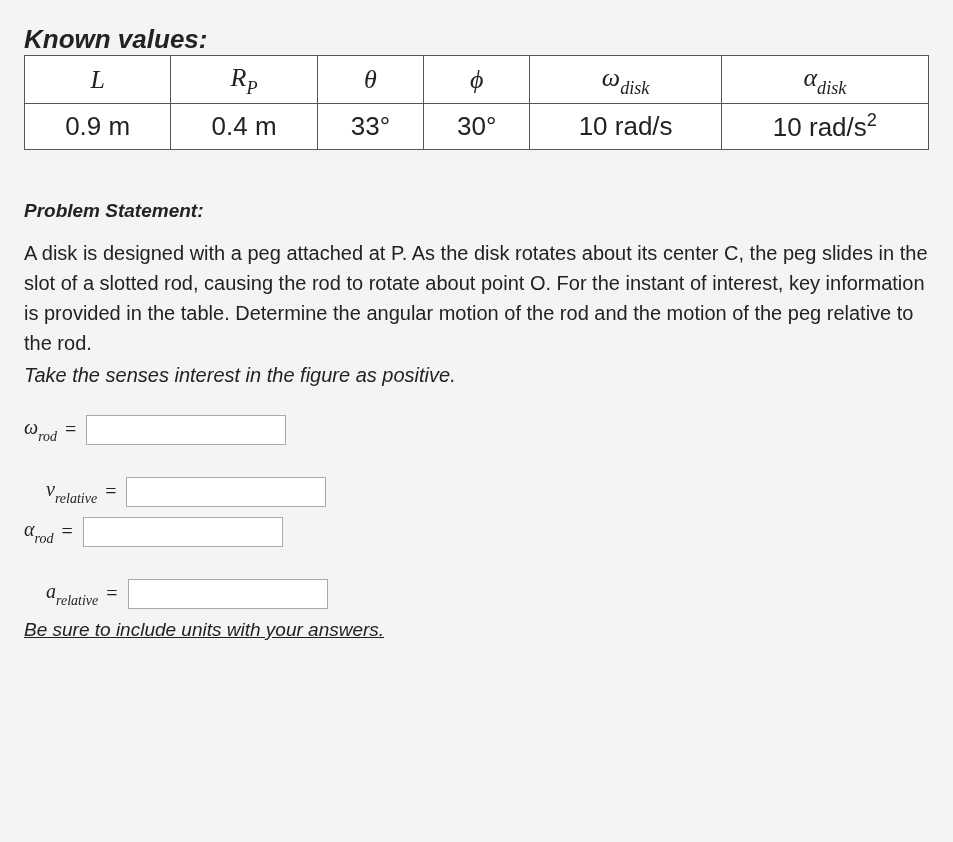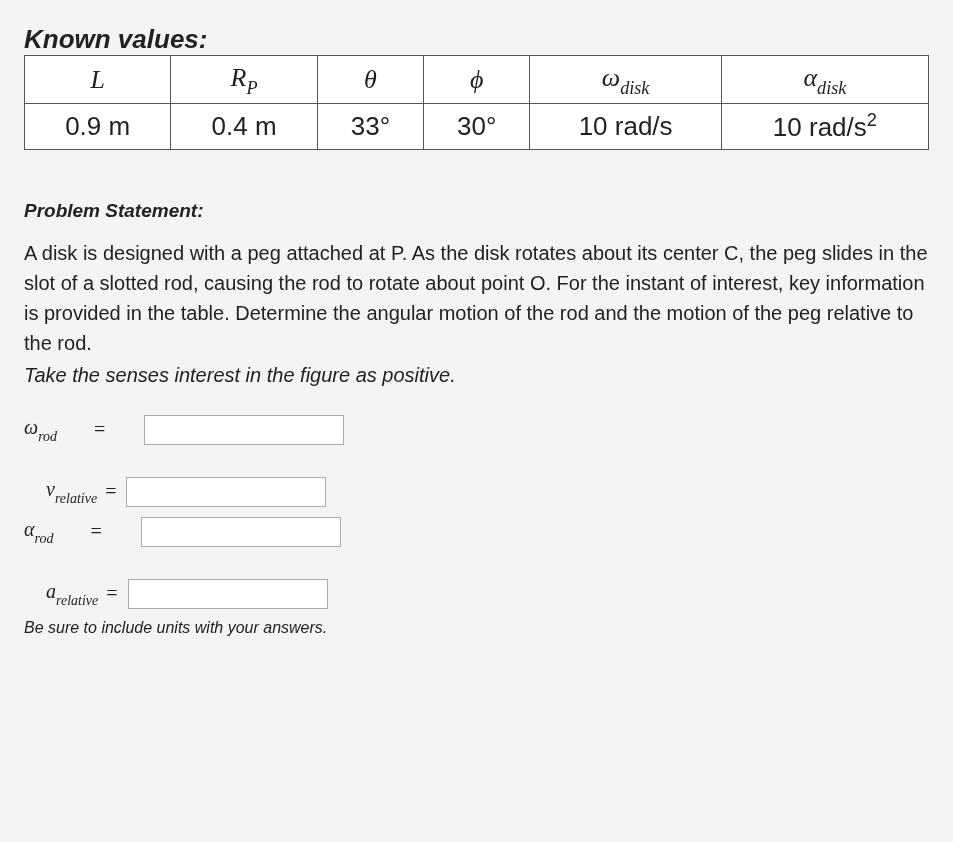--- a/index.html
+++ b/index.html
@@ -81,27 +81,28 @@
       margin: 0 10px 0 8px;
     }
     input.answer {
       height: 30px;
       width: 200px;
       border: 1px solid #aaa;
       background: #fff;
       padding: 2px 6px;
       font-size: 16px;
     }
-    .indent-1 { margin-left: 0px; gap: 29px; }
+    .indent-1 { margin-left: 0px; }
     .indent-2 { margin-left: 22px; margin-top: 32px; }
     .gap-above { }
     .footer-note {
-      font-size: 16px;
+      font-size: 19px;
       font-style: italic;
       margin-top: 2px;
+      text-decoration: underline;
     }
   </style>
 </head>
 <body>
 
 <div class="heading">Known values:</div>
 
 <table class="known">
   <tbody>
       <tr>

